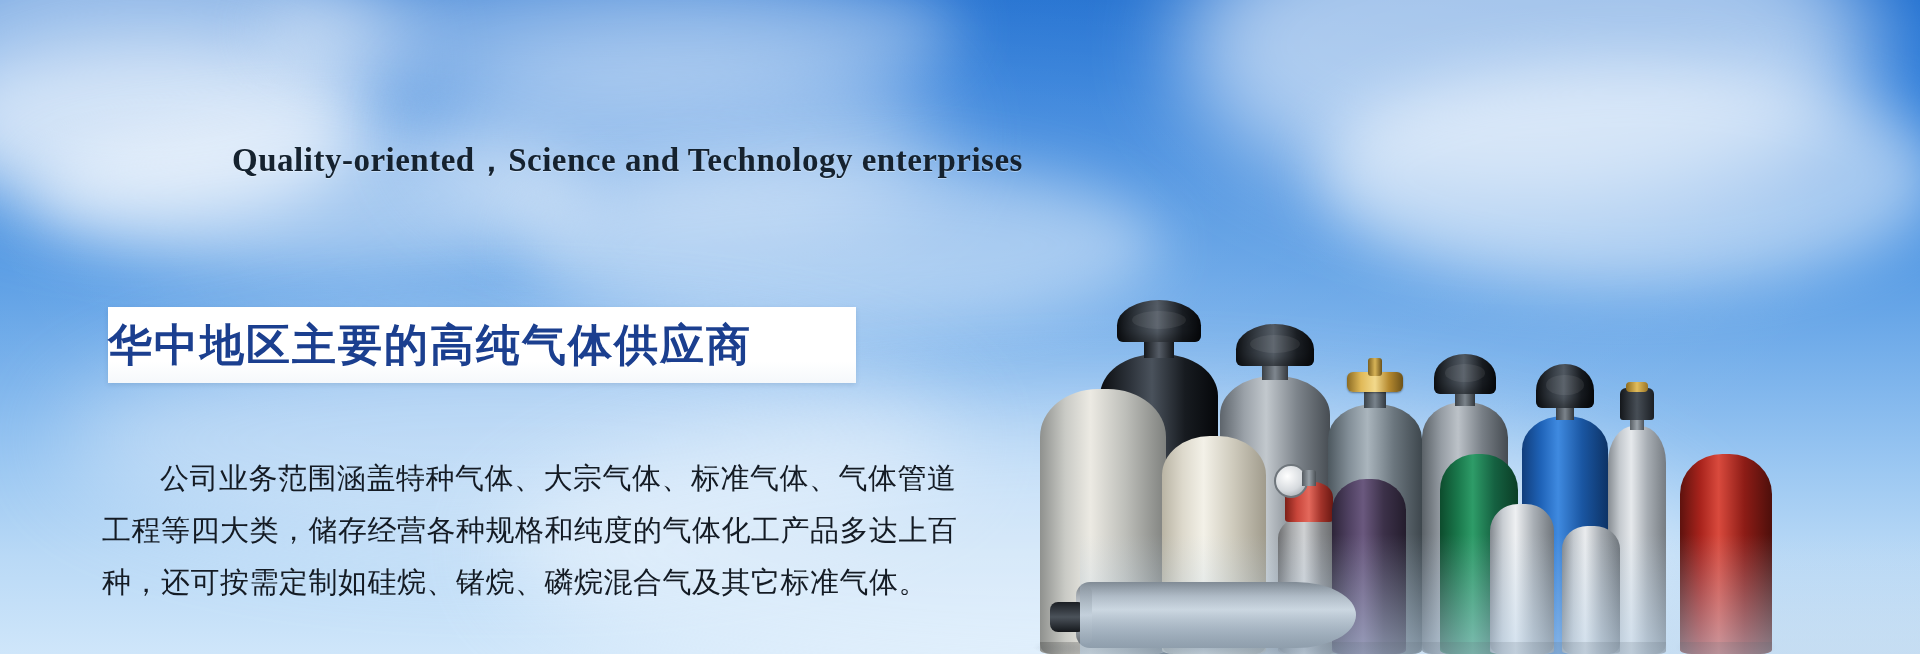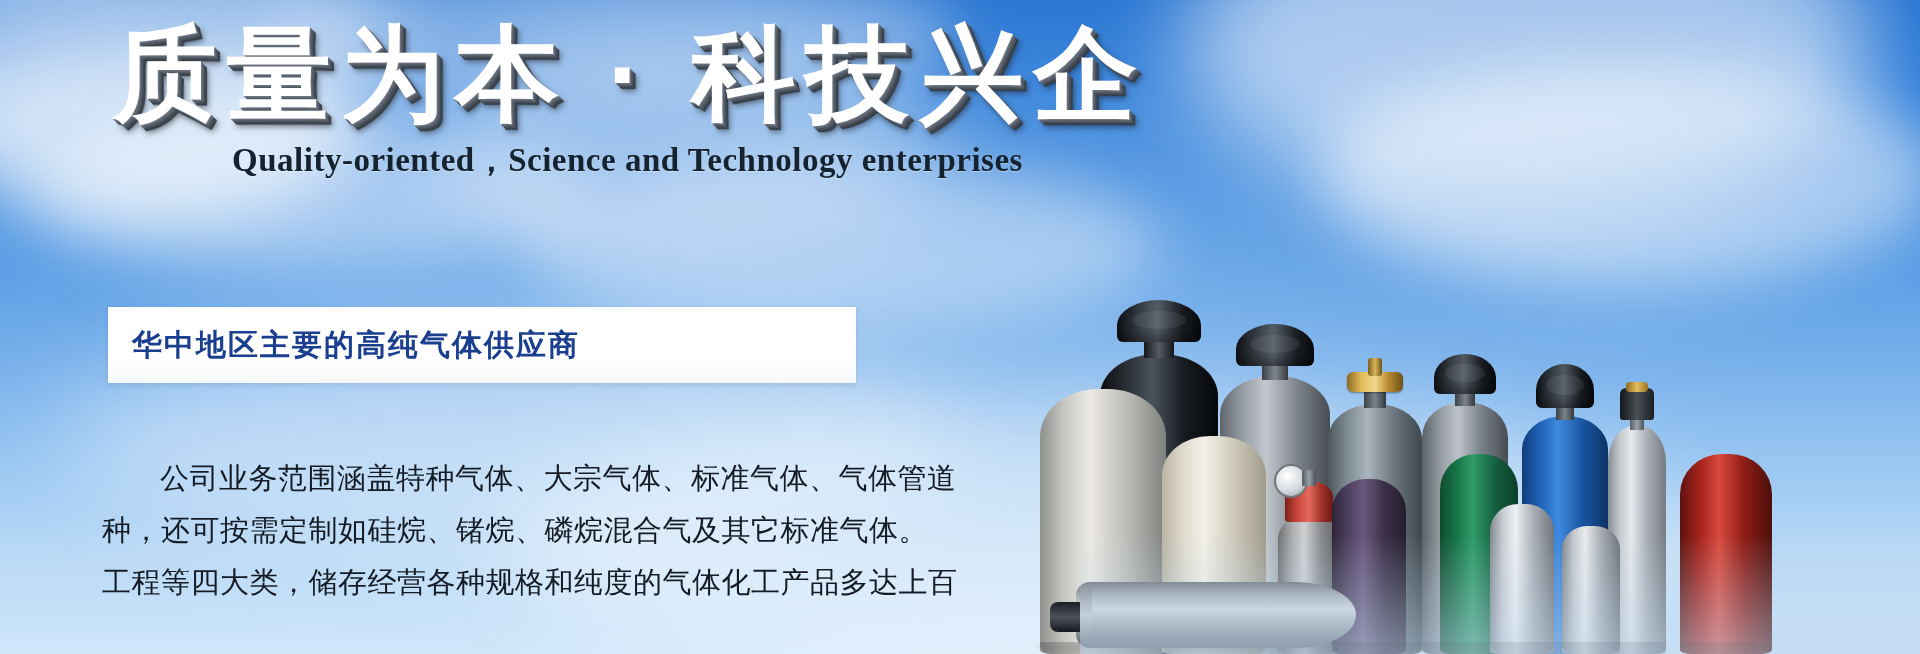--- a/index.html
+++ b/index.html
@@ -71,25 +71,24 @@
     position:absolute;
     left:108px;top:307px;
     width:748px;height:76px;
     background:linear-gradient(to bottom,#ffffff 0%,#ffffff 72%,#f5f8fb 100%);
     display:flex;align-items:center;
     box-shadow:0 2px 5px rgba(10,40,80,.12);
   }
   .slogan-text{
     font-family:"Liberation Sans",sans-serif;
     font-weight:bold;
-    font-size:30px;
+    font-size:44px;
     letter-spacing:2px;
     color:#1b3f8f;
     white-space:nowrap;
-    padding-left:24px;
   }
 
   
   .para{
     position:absolute;
     left:102px;top:452px;width:800px;
     font-family:"Liberation Serif",serif;
     font-size:29px;
     line-height:52px;
     color:#141b24;
@@ -158,33 +157,30 @@
   <div class="cloud soft" style="left:-60px;top:40px;width:420px;height:170px;opacity:.5;"></div>
   <div class="cloud soft" style="left:30px;top:120px;width:560px;height:150px;opacity:.45;"></div>
   <div class="cloud vsoft" style="left:420px;top:30px;width:520px;height:210px;opacity:.42;"></div>
   <div class="cloud soft" style="left:520px;top:160px;width:640px;height:170px;opacity:.40;"></div>
   <div class="cloud vsoft" style="left:1180px;top:-120px;width:700px;height:330px;opacity:.60;"></div>
   <div class="cloud soft" style="left:1320px;top:60px;width:620px;height:230px;opacity:.5;"></div>
   <div class="cloud vsoft" style="left:60px;top:330px;width:900px;height:220px;opacity:.38;"></div>
   <div class="cloud vsoft" style="left:500px;top:400px;width:1200px;height:300px;opacity:.42;"></div>
   <div class="cloud soft" style="left:260px;top:-40px;width:700px;height:140px;opacity:.35;"></div>
 
-  <div class="headline-wrap">
-    <div class="headline">质量为本 · 科技兴企</div>
-  </div>
   <div class="subhead">Quality-oriented，Science and Technology enterprises</div>
 
   <div class="slogan-bar">
     <div class="slogan-text">华中地区主要的高纯气体供应商</div>
   </div>
 
   <div class="para">
     <span class="ln first">公司业务范围涵盖特种气体、大宗气体、标准气体、气体管道</span>
+    <span class="ln">工程等四大类，储存经营各种规格和纯度的气体化工产品多达上百</span>
     <span class="ln">种，还可按需定制如硅烷、锗烷、磷烷混合气及其它标准气体。</span>
-    <span class="ln">工程等四大类，储存经营各种规格和纯度的气体化工产品多达上百</span>
   </div>
 
   <div class="cylgroup">
 
     <div class="cyl" style="left:-50px;width:118px;height:350px;">
       <div class="shadowblob"></div>
       <div class="body" style="height:300px;background:linear-gradient(to right,#0b0d10 0%,#2e343c 26%,#4a525c 44%,#171b20 72%,#05070a 100%);border-radius:48% 48% 10px 10px / 14% 14% 4px 4px;"></div>
       <div class="neck" style="bottom:296px;width:30px;height:22px;background:linear-gradient(to right,#15181c,#555c66,#14171b);"></div>
       <div class="guard" style="bottom:312px;width:84px;height:42px;background:linear-gradient(to right,#0d1014 0%,#3a4149 30%,#545c66 48%,#181c21 78%,#07090c 100%);"></div>
       <div class="base"></div>

